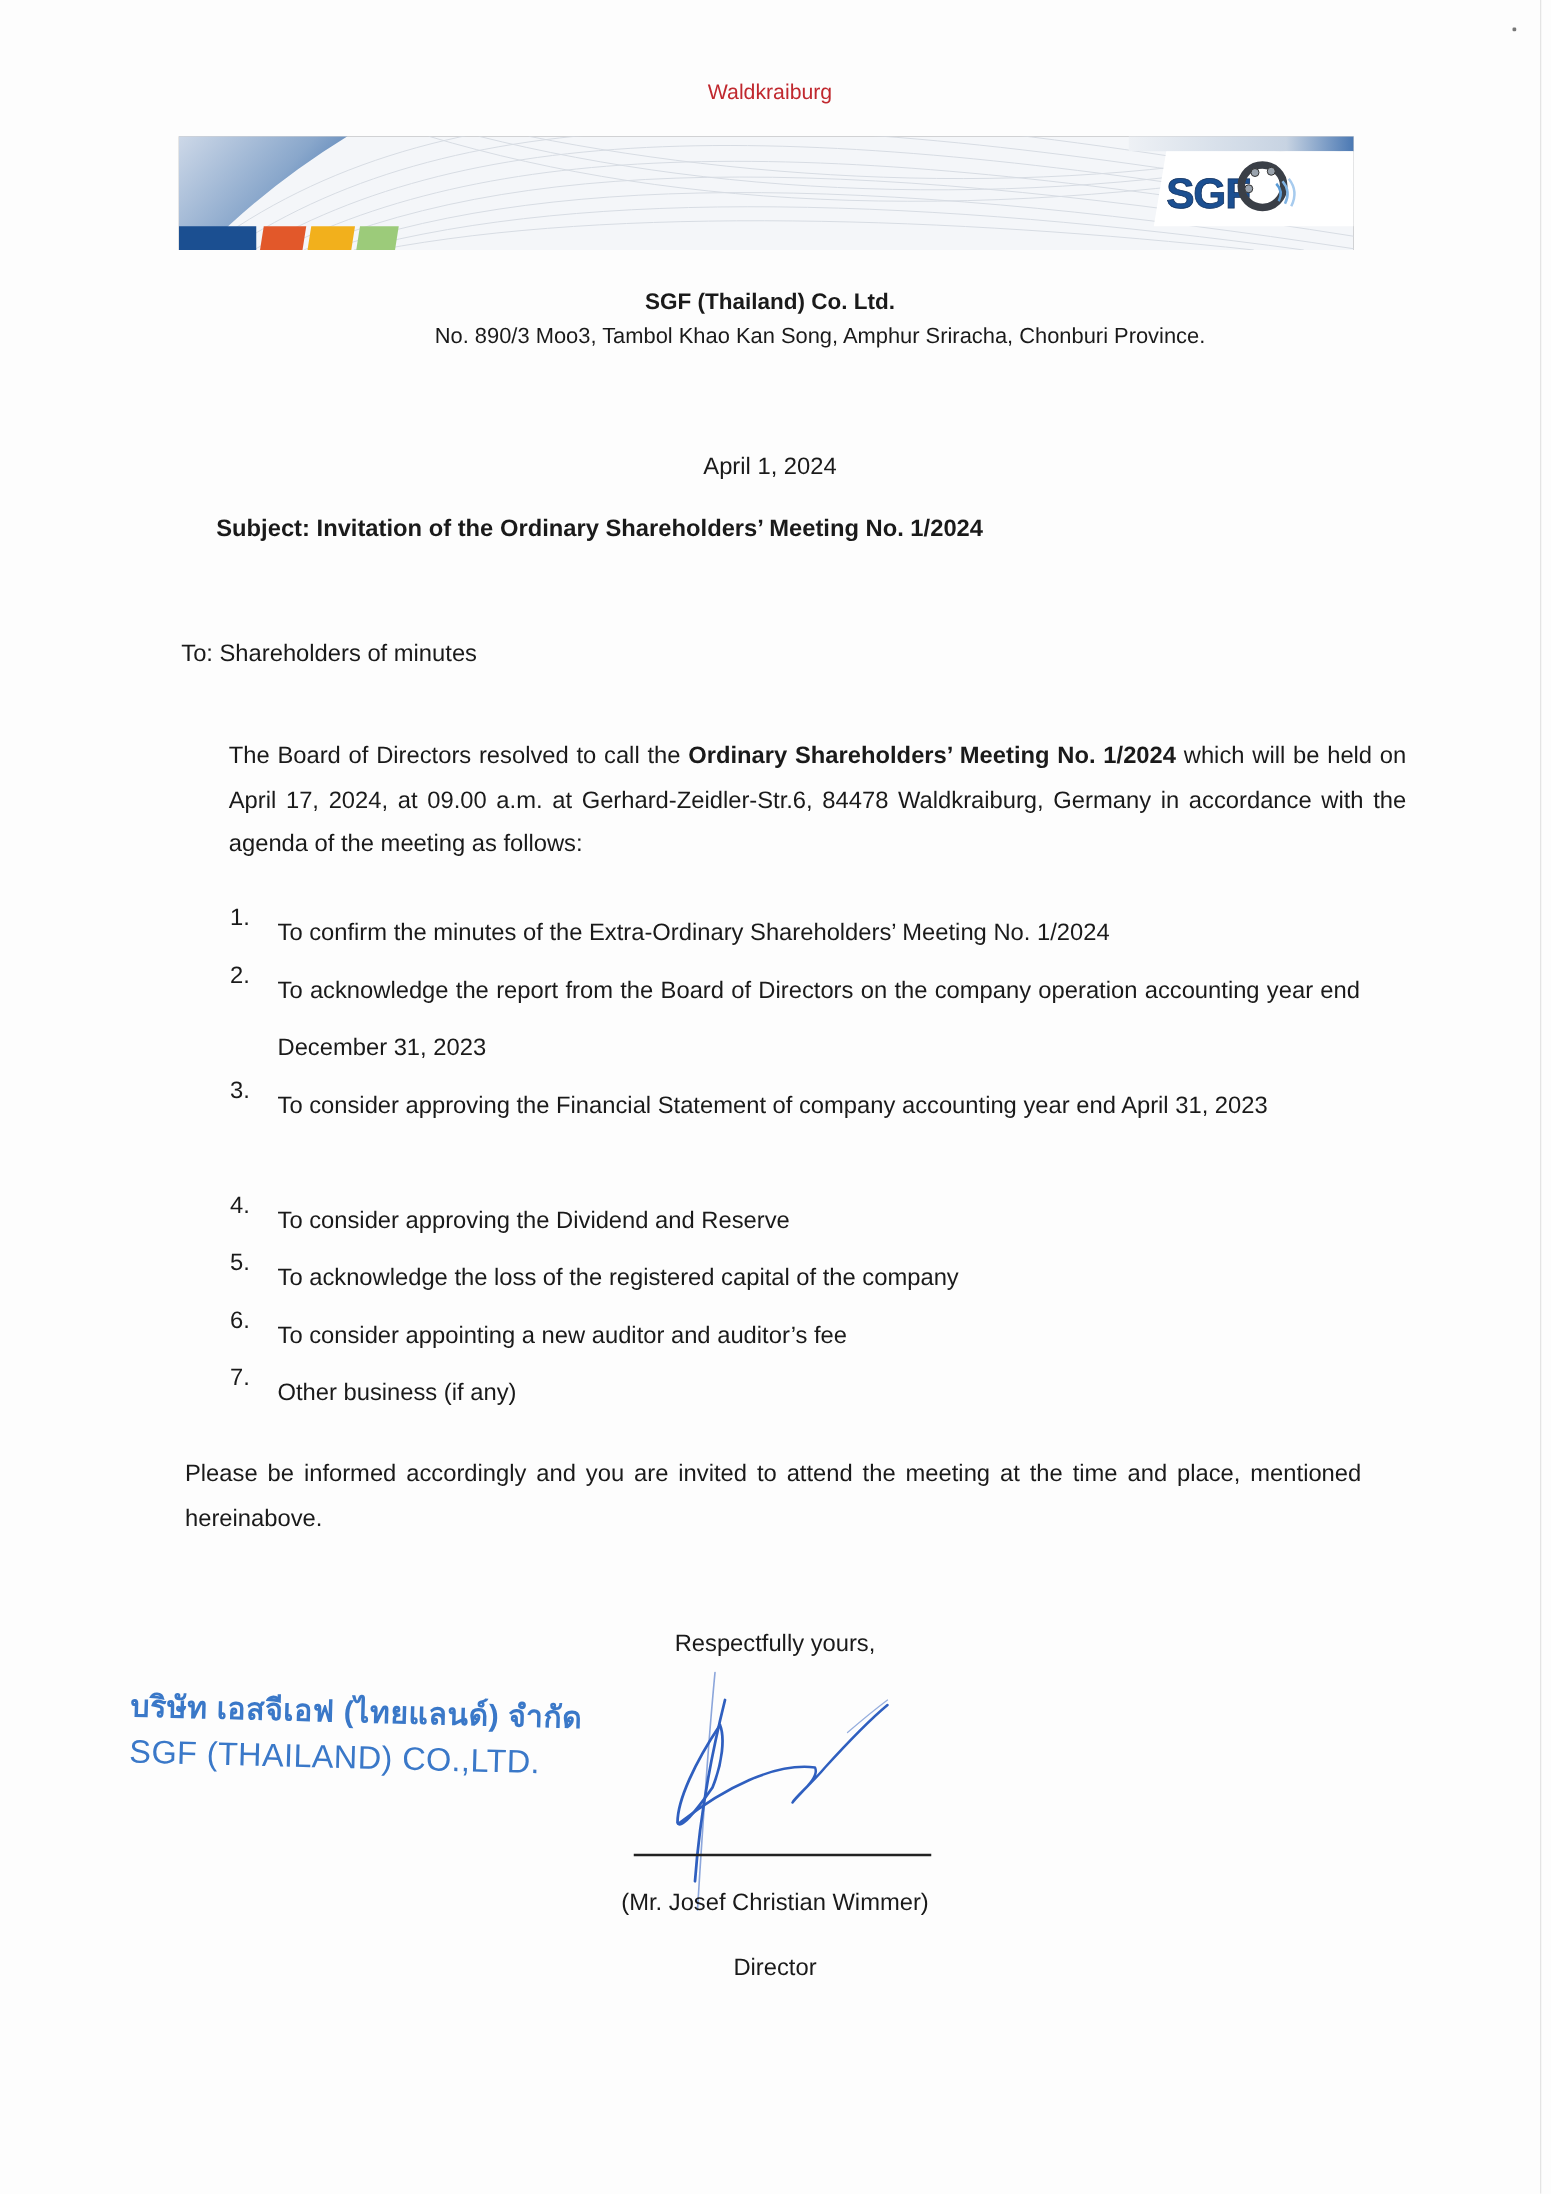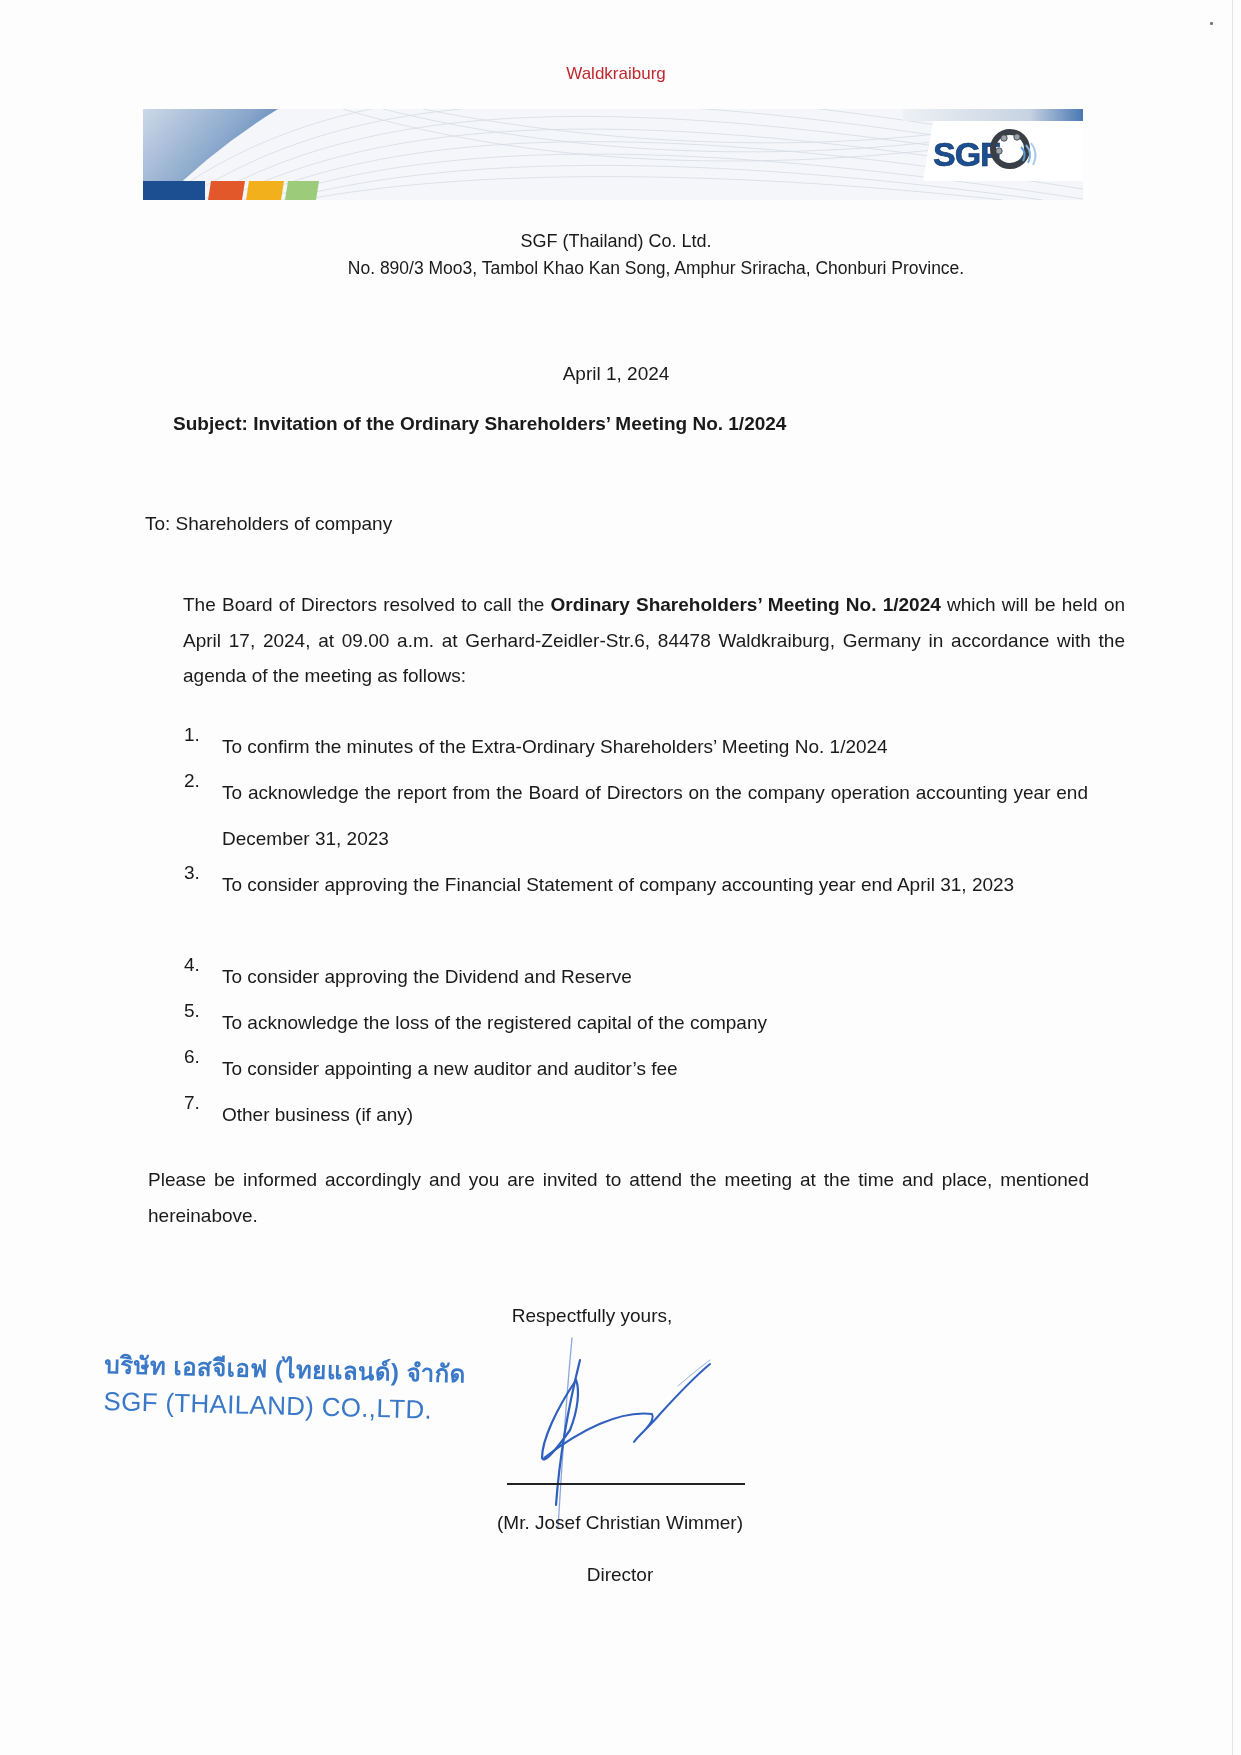--- a/index.html
+++ b/index.html
@@ -10,38 +10,38 @@
     }
     .abs { position: absolute; }
     .scan-edge { left: 1232px; top: 0; width: 1px; height: 1755px; background: #e4e4e4; }
     .scan-dot { left: 1210px; top: 22px; width: 3px; height: 3px; background: #777; border-radius: 1px; }
 
     .confidential { top: 64px; left: 0; width: 1232px; text-align: center; color: #c0282e; font-size: 17px; }
 
     .banner { left: 143px; top: 109px; width: 940px; height: 91px; overflow: hidden; background: #a3a3a3; }
     .banner svg { display: block; }
 
-    .company-name { top: 231px; left: 0; width: 1232px; text-align: center; font-weight: normal; font-size: 18px; }
+    .company-name { top: 231px; left: 0; width: 1232px; text-align: center; font-weight: bold; font-size: 18px; }
     .company-address { top: 258px; left: 0; width: 1232px; text-align: center; font-size: 17.5px; padding-left: 40px; }
 
     .date { top: 363px; left: 0; width: 1232px; text-align: center; font-size: 19px; }
     .subject { top: 413px; left: 145px; font-size: 19px; font-weight: bold; margin-left: 28px; }
     .to-line { top: 513px; left: 145px; font-size: 19px; }
 
     .body-para { left: 146px; width: 942px; font-size: 19px; line-height: 35.5px; text-align: justify; }
     .intro { top: 587px; margin-left: 37px; }
     .intro b { font-weight: bold; }
     .closing { top: 1162px; left: 148px; width: 941px; }
 
     .agenda { left: 184px; width: 904px; font-size: 19px; }
     .agenda-item { position: absolute; left: 0; width: 904px; display: flex; }
     .agenda-num { width: 38px; flex: none; }
     .agenda-text { flex: 1; text-align: justify; line-height: 46px; }
 
-    .respectfully { top: 1305px; left: 492px; width: 200px; text-align: center; font-size: 19px; }
+    .respectfully { top: 1305px; left: 520px; width: 200px; text-align: center; font-size: 19px; }
     .sig-line { left: 507px; top: 1483px; width: 238px; height: 2px; background: #222; }
     .signer-name { top: 1512px; left: 460px; width: 320px; text-align: center; font-size: 19px; }
     .signer-title { top: 1564px; left: 520px; width: 200px; text-align: center; font-size: 19px; }
 
     .stamp { left: 105px; top: 1345px; color: #3a78c8; transform: rotate(1.5deg); transform-origin: left top; }
     .stamp-thai { font-size: 24px; font-weight: bold; letter-spacing: 0.5px; white-space: nowrap; }
     .stamp-en { font-size: 26px; margin-top: 2px; white-space: nowrap; letter-spacing: 0.3px; }
 
     .signature { left: 520px; top: 1330px; }
   </style>
@@ -99,21 +99,21 @@
       <path d="M888 34 q 8 10 2 22" stroke="#a7cbee" stroke-width="2" fill="none"></path>
     </g>
   </svg>
 </div>
 
 <div class="abs company-name">SGF (Thailand) Co. Ltd.</div>
 <div class="abs company-address">No. 890/3 Moo3, Tambol Khao Kan Song, Amphur Sriracha, Chonburi Province.</div>
 
 <div class="abs date">April 1, 2024</div>
 <div class="abs subject">Subject: Invitation of the Ordinary Shareholders’ Meeting No. 1/2024</div>
-<div class="abs to-line">To: Shareholders of company</div>
+<div class="abs to-line">To: Shareholders of minutes</div>
 
 <div class="abs body-para intro"><span>The Board of Directors resolved to call the </span><b>Ordinary Shareholders’ Meeting No. 1/2024</b><span> which will be held on April 17, 2024, at 09.00 a.m. at Gerhard-Zeidler-Str.6, 84478 Waldkraiburg, Germany in accordance with the agenda of the meeting as follows:</span></div>
 
 <div class="abs agenda" style="top:0;">
   <div class="agenda-item" style="top:724px;">
     <span class="agenda-num">1.</span>
     <span class="agenda-text">To confirm the minutes of the Extra-Ordinary Shareholders’ Meeting No. 1/2024</span>
   </div>
   <div class="agenda-item" style="top:770px;">
     <span class="agenda-num">2.</span>

